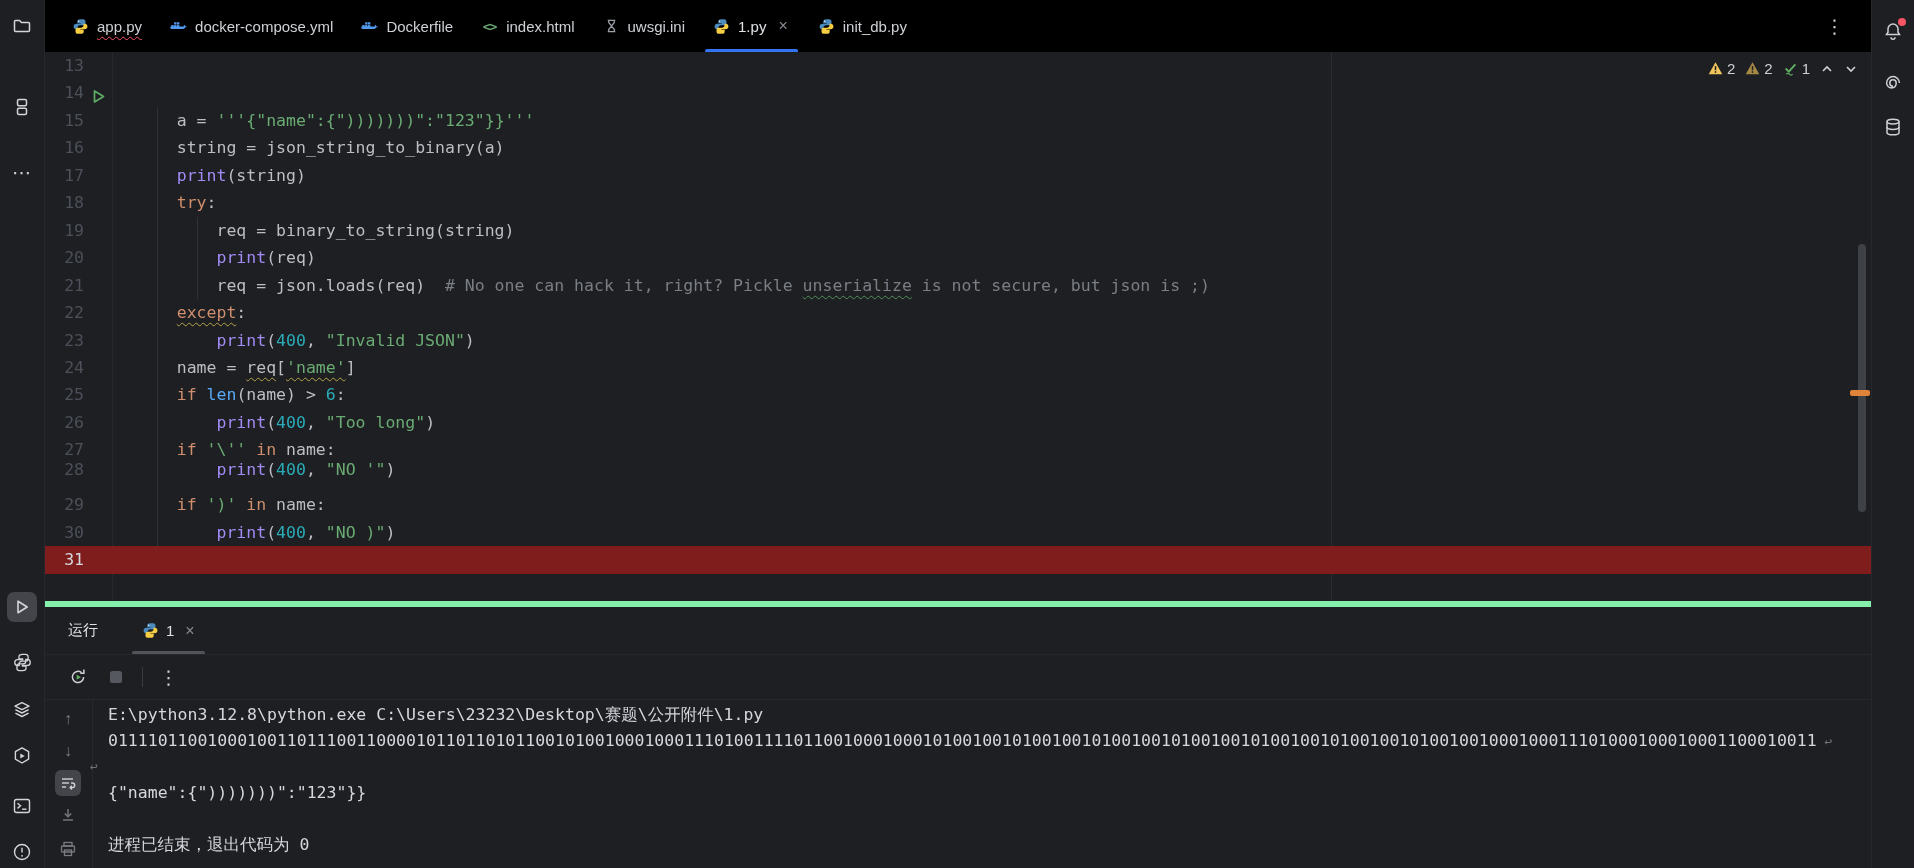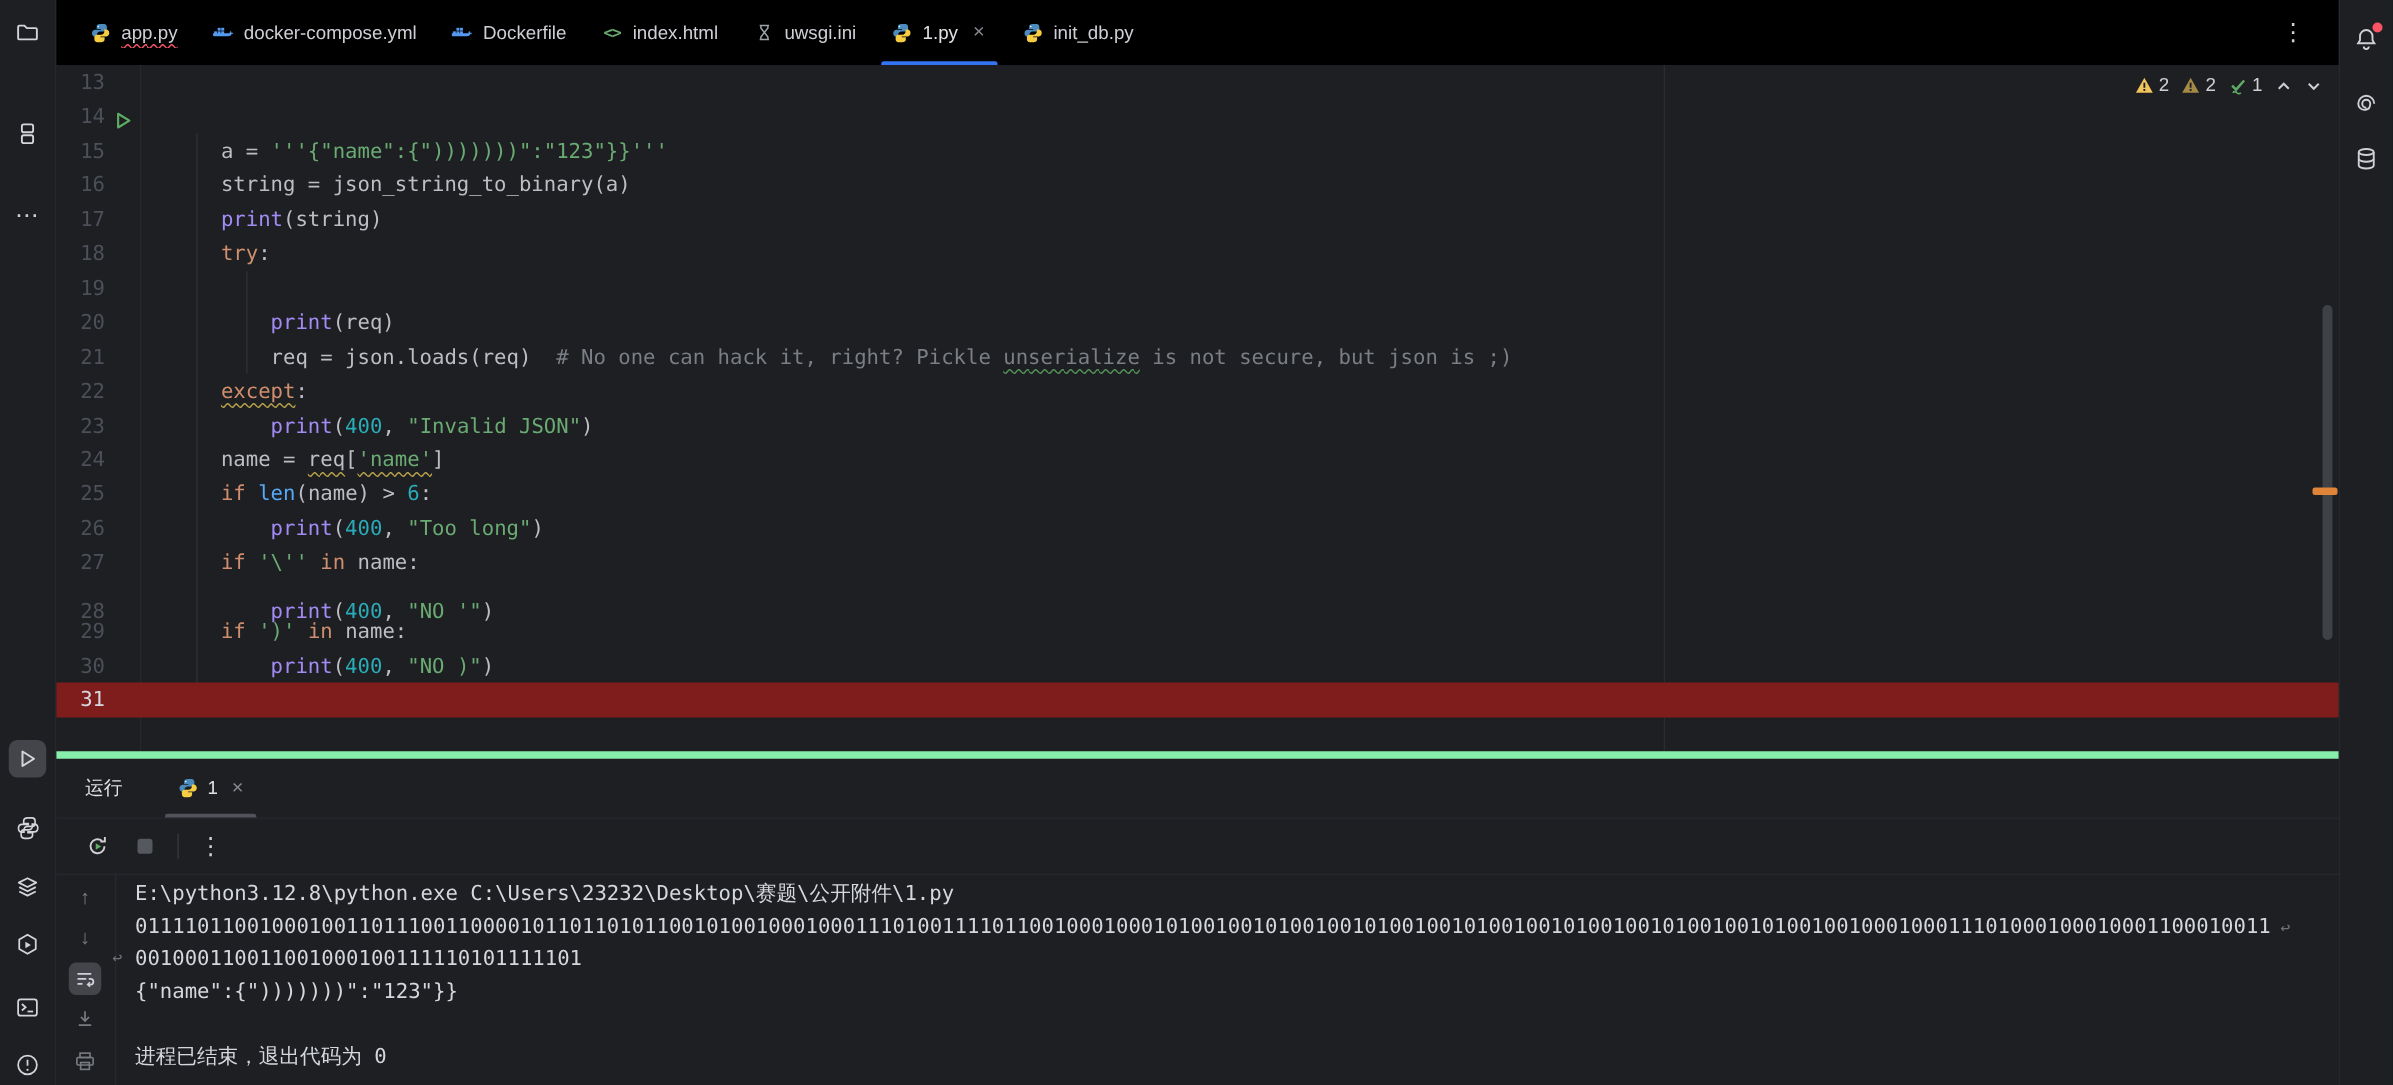--- a/index.html
+++ b/index.html
@@ -260,20 +260,21 @@
         <div class="code-row" style="top: 109.8px;">
           <div class="ln">17</div>
           <div class="code"><span class="tok-d">    </span><span class="tok-b">print</span><span class="tok-d">(string)</span></div>
         </div>
         <div class="code-row" style="top: 137.25px;">
           <div class="ln">18</div>
           <div class="code"><span class="tok-d">    </span><span class="tok-kw">try</span><span class="tok-d">:</span></div>
         </div>
         <div class="code-row" style="top: 164.7px;">
           <div class="ln">19</div>
+          <div class="code"><span class="tok-d">        req = binary_to_string(string)</span></div>
         </div>
         <div class="code-row" style="top: 192.15px;">
           <div class="ln">20</div>
           <div class="code"><span class="tok-d">        </span><span class="tok-b">print</span><span class="tok-d">(req)</span></div>
         </div>
         <div class="code-row" style="top: 219.6px;">
           <div class="ln">21</div>
           <div class="code"><span class="tok-d">        req = json.loads(req)  </span><span class="tok-c"># No one can hack it, right? Pickle </span><span class="tok-c u-typo">unserialize</span><span class="tok-c"> is not secure, but json is ;)</span></div>
         </div>
         <div class="code-row" style="top: 247.05px;">
@@ -293,21 +294,21 @@
           <div class="code"><span class="tok-d">    </span><span class="tok-kw">if </span><span class="tok-fn">len</span><span class="tok-d">(name) &gt; </span><span class="tok-num">6</span><span class="tok-d">:</span></div>
         </div>
         <div class="code-row" style="top: 356.85px;">
           <div class="ln">26</div>
           <div class="code"><span class="tok-d">        </span><span class="tok-b">print</span><span class="tok-d">(</span><span class="tok-num">400</span><span class="tok-d">, </span><span class="tok-str">"Too long"</span><span class="tok-d">)</span></div>
         </div>
         <div class="code-row" style="top: 384.3px;">
           <div class="ln">27</div>
           <div class="code"><span class="tok-d">    </span><span class="tok-kw">if </span><span class="tok-str">'\''</span><span class="tok-d"> </span><span class="tok-kw">in</span><span class="tok-d"> name:</span></div>
         </div>
-        <div class="code-row" style="top: 423px;">
+        <div class="code-row" style="top: 404px;">
           <div class="ln">28</div>
           <div class="code"><span class="tok-d">        </span><span class="tok-b">print</span><span class="tok-d">(</span><span class="tok-num">400</span><span class="tok-d">, </span><span class="tok-str">"NO '"</span><span class="tok-d">)</span></div>
         </div>
         <div class="code-row" style="top: 439.2px;">
           <div class="ln">29</div>
           <div class="code"><span class="tok-d">    </span><span class="tok-kw">if </span><span class="tok-str">')'</span><span class="tok-d"> </span><span class="tok-kw">in</span><span class="tok-d"> name:</span></div>
         </div>
         <div class="code-row" style="top: 466.65px;">
           <div class="ln">30</div>
           <div class="code"><span class="tok-d">        </span><span class="tok-b">print</span><span class="tok-d">(</span><span class="tok-num">400</span><span class="tok-d">, </span><span class="tok-str">"NO )"</span><span class="tok-d">)</span></div>
@@ -424,21 +425,21 @@
                 <rect x="5" y="2.5" width="8" height="3.5"></rect>
                 <rect x="2.5" y="6" width="13" height="6" rx="1"></rect>
                 <rect x="5.5" y="10" width="7" height="5.5"></rect>
               </g>
             </svg>
         </span>
       </div>
       <div class="console-out" id="console-out">
           <div class="console-line"><span>E:\python3.12.8\python.exe C:\Users\23232\Desktop\赛题\公开附件\1.py</span></div>
           <div class="console-line"><span>0111101100100010011011100110000101101101011001010010001000111010011110110010001000101001001010010010100100101001001010010010100100101001001000100011101000100010001100010011</span><span class="wrap-mark"> ↩</span></div>
-          <div class="console-line"><span class="wrap-mark lead">↩</span><span>001000110011001000100111110101111101</span></div>
+          <div class="console-line"><span class="wrap-mark lead">↩</span></div>
           <div class="console-line"><span>{"name":{")))))))":"123"}}</span></div>
           <div class="console-line"><span></span></div>
           <div class="console-line"><span>进程已结束，退出代码为 0</span></div>
         </div>
     </div>
   </div>
 
 </div>
 
 </body></html>

